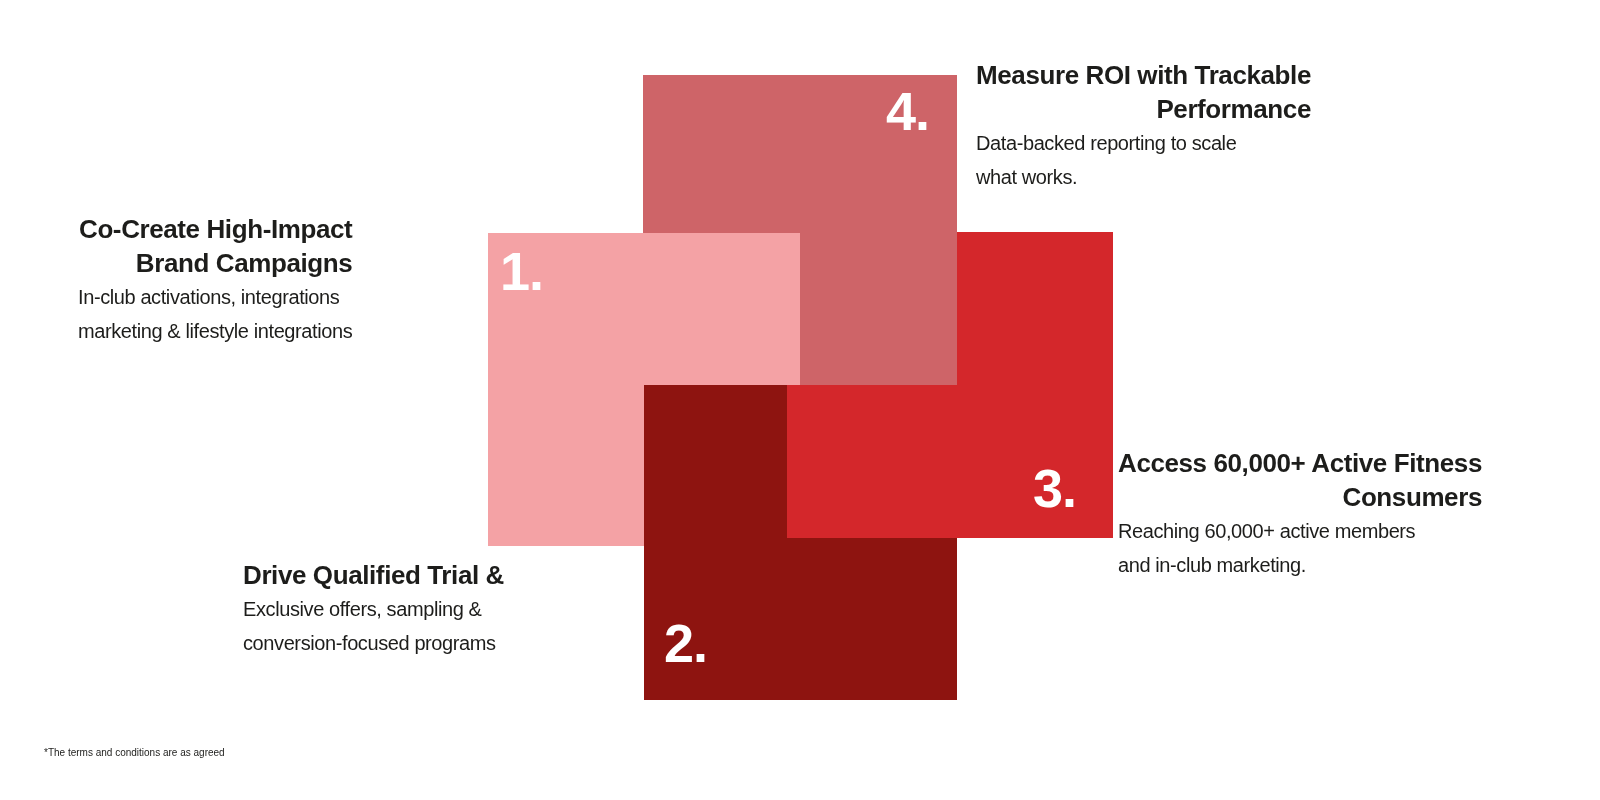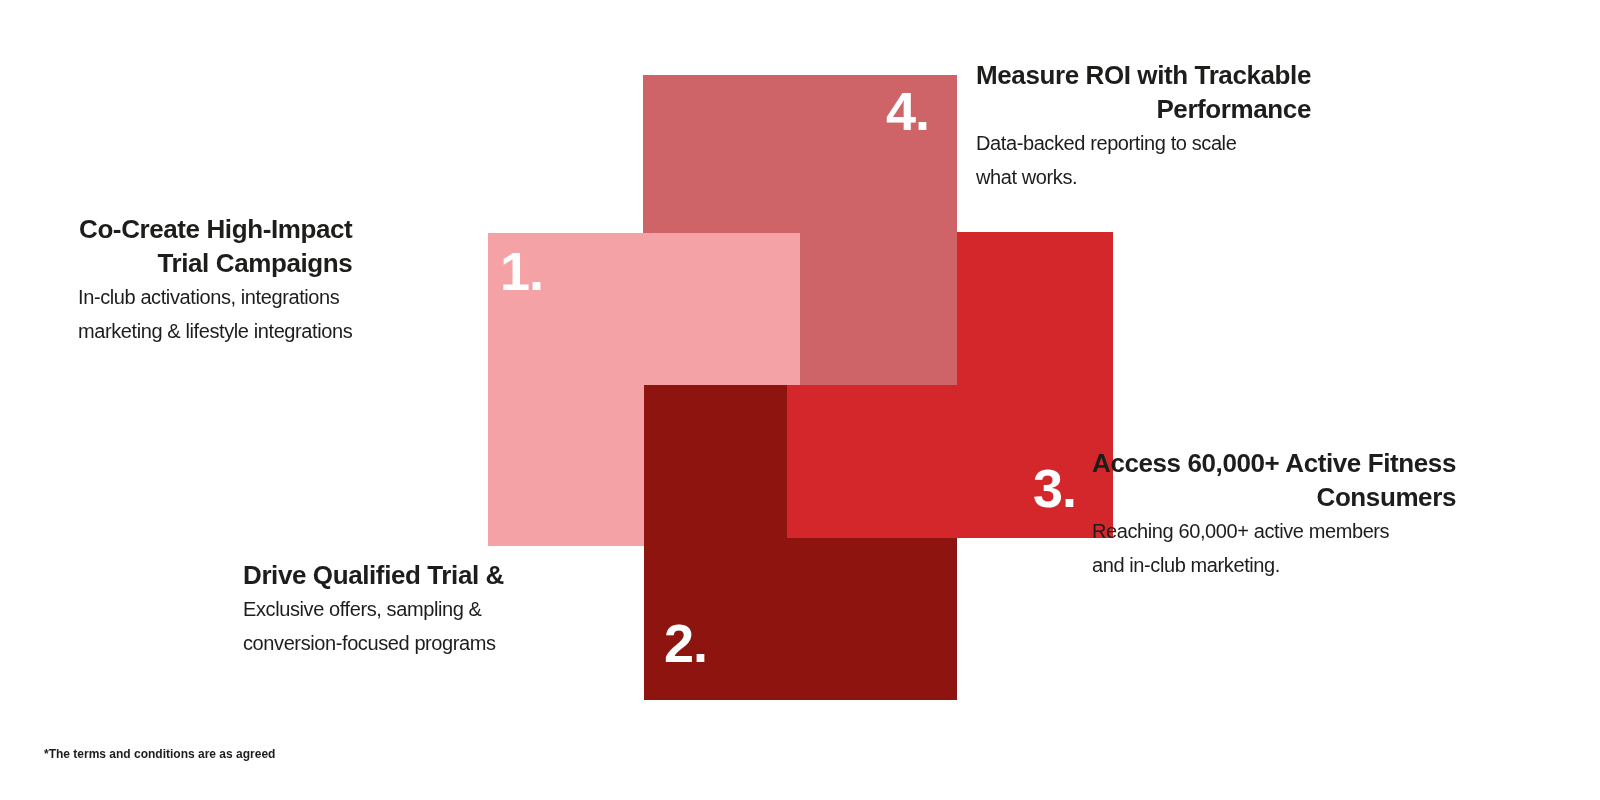--- a/index.html
+++ b/index.html
@@ -51,29 +51,29 @@
     line-height: 34px;
     text-align: right;
   }
   .body-line {
     font-size: 20px;
     font-weight: 400;
     line-height: 34px;
   }
   .tb1 { left:   78px; top: 212px; }
   .tb4 { left:  976px; top:  58px; }
-  .tb3 { left: 1092px; top: 446px; }
+  .tb3 { left: 1118px; top: 446px; }
   .tb2 { left:  243px; top: 558px; }
 
   .footnote {
     position: absolute;
     left: 44px;
     top: 747px;
-    font-size: 12px;
-    font-weight: 700;
+    font-size: 10px;
+    font-weight: 400;
     white-space: nowrap;
   }
 </style>
 </head>
 <body>
 
 <div class="canvas" style="color: rgb(29, 29, 27); background-color: rgb(255, 255, 255);">
 
   <div class="square sq3" style="background-color: rgb(212, 39, 43);"></div>
   <div class="square sq4" style="background-color: rgb(206, 100, 104);"></div>
@@ -81,21 +81,21 @@
   <div class="square sq2" style="background-color: rgb(142, 20, 16);"></div>
   <div class="square sq3patch" style="background-color: rgb(212, 39, 43);"></div>
 
   <div class="num num1" style="color: rgb(255, 255, 255);">1.</div>
   <div class="num num2" style="color: rgb(255, 255, 255);">2.</div>
   <div class="num num3" style="color: rgb(255, 255, 255);">3.</div>
   <div class="num num4" style="color: rgb(255, 255, 255);">4.</div>
 
   <div class="tblock tb1">
     <div class="title-line">Co-Create High-Impact</div>
-    <div class="title-line">Trial Campaigns</div>
+    <div class="title-line">Brand Campaigns</div>
     <div class="body-line">In-club activations, integrations</div>
     <div class="body-line">marketing &amp; lifestyle integrations</div>
   </div>
 
   <div class="tblock tb4">
     <div class="title-line">Measure ROI with Trackable</div>
     <div class="title-line">Performance</div>
     <div class="body-line">Data-backed reporting to scale</div>
     <div class="body-line">what works.</div>
   </div>

